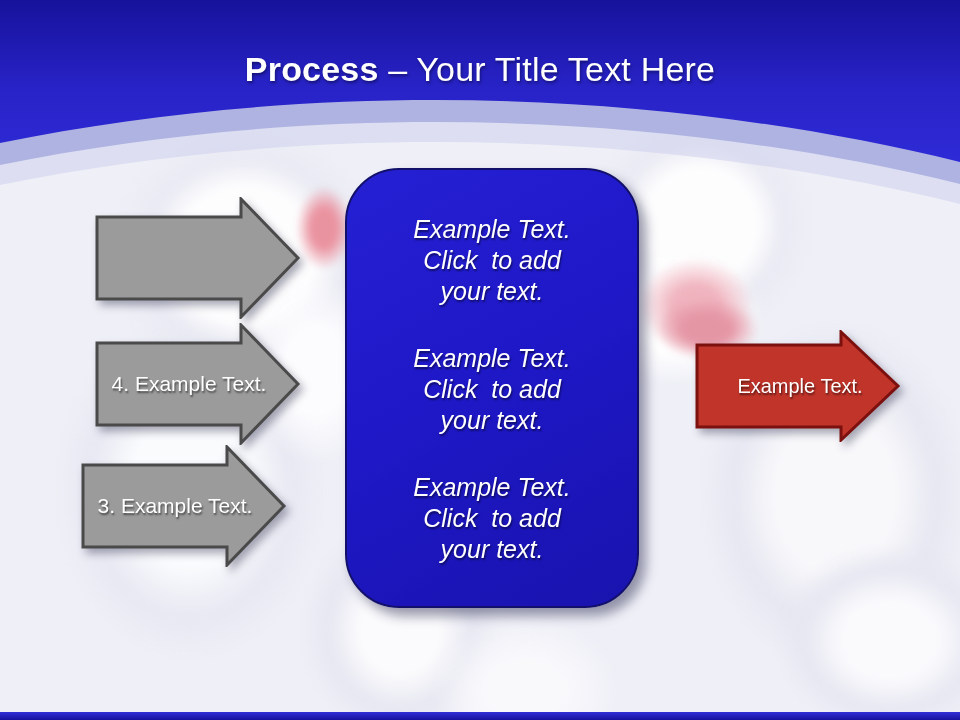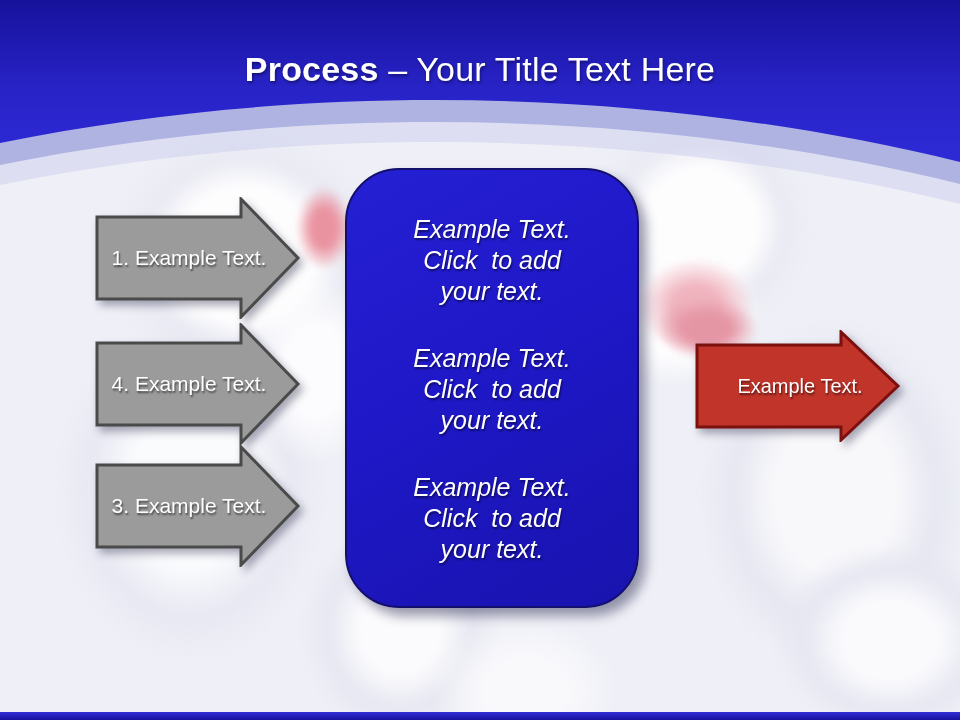--- a/index.html
+++ b/index.html
@@ -38,21 +38,21 @@
          color:#ffffff;font-size:34px;letter-spacing:.2px;
          text-shadow:1px 2px 3px rgba(0,0,30,.45);}
   .title .tb{font-weight:bold;}
   
   .arrow{position:absolute;width:206px;height:122px;z-index:4;}
   .shape-svg{display:block;filter:drop-shadow(4px 5px 4px rgba(30,30,60,.38));}
   .garrow polygon{fill:var(--arrow-gray,#9b9b9b);stroke:var(--arrow-gray-border,#4a4a4a);
                   stroke-width:3;stroke-linejoin:miter;}
   .rarrow polygon{fill:var(--arrow-red,#c1342a);stroke:var(--arrow-red-border,#7c100e);
                   stroke-width:3;stroke-linejoin:miter;}
-  .a1{left:95px;top:197px;} .a2{left:95px;top:323px;} .a3{left:95px;top:445px;}
+  .a1{left:95px;top:197px;} .a2{left:95px;top:323px;} .a3{left:81px;top:445px;}
   .ared{left:695px;top:330px;height:112px;}
   .alabel{position:absolute;left:4px;right:22px;top:0;bottom:0;
           display:flex;align-items:center;justify-content:center;
           color:#fff;font-size:21px;text-shadow:1px 2px 2px rgba(0,0,0,.55);}
   .ared .alabel{left:14px;right:10px;font-size:20px;}
   
   .bluebox{position:absolute;left:345px;top:168px;width:294px;height:440px;z-index:4;
            box-sizing:border-box;border-radius:54px;
            background:linear-gradient(150deg,#2620d4 0%,var(--box-blue,#1e18c8) 45%,#1913ae 100%);
            border:2px solid var(--box-border,#12106b);
@@ -97,21 +97,20 @@
   </svg>
 
   <div class="title">
     <span class="tb">Process</span><span class="tr"> – Your Title Text Here</span>
   </div>
 
   <div class="arrow garrow a1">
     <svg class="shape-svg" width="206" height="122" viewBox="0 0 206 122" aria-hidden="true">
       <polygon points="2,20 146,20 146,2 203,61 146,120 146,102 2,102"></polygon>
     </svg>
-    <div class="alabel">1. Example Text.</div>
   </div>
 
   <div class="arrow garrow a2">
     <svg class="shape-svg" width="206" height="122" viewBox="0 0 206 122" aria-hidden="true">
       <polygon points="2,20 146,20 146,2 203,61 146,120 146,102 2,102"></polygon>
     </svg>
     <div class="alabel">4. Example Text.</div>
   </div>
 
   <div class="arrow garrow a3">

